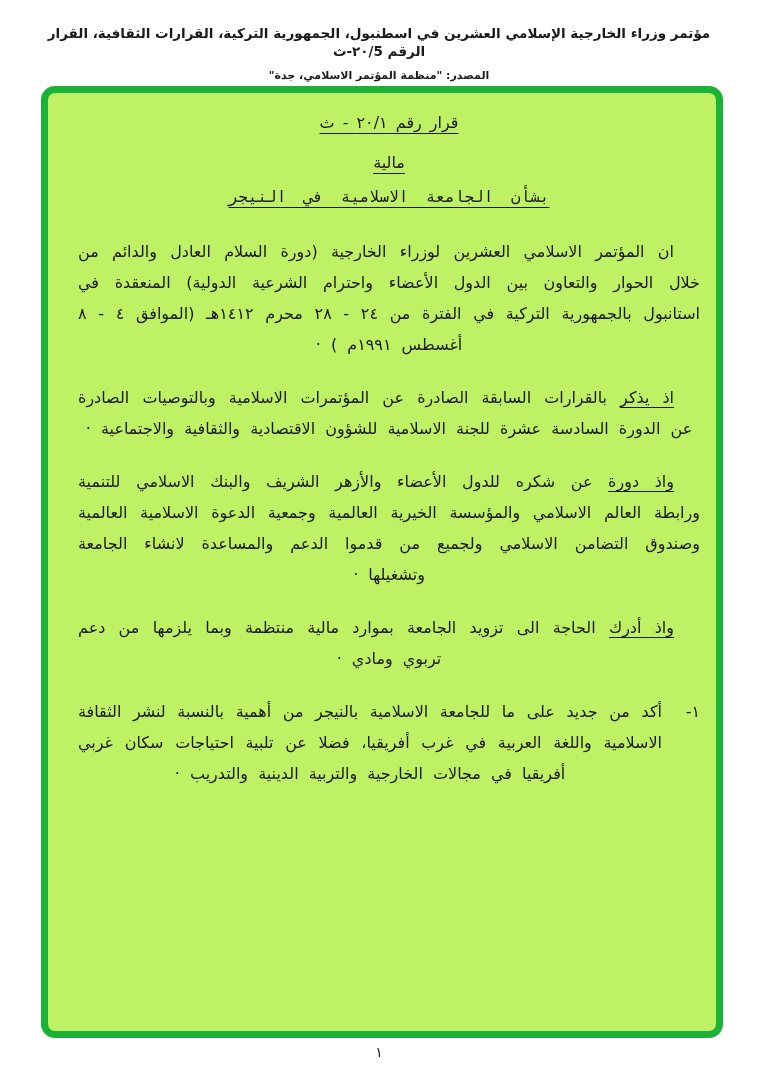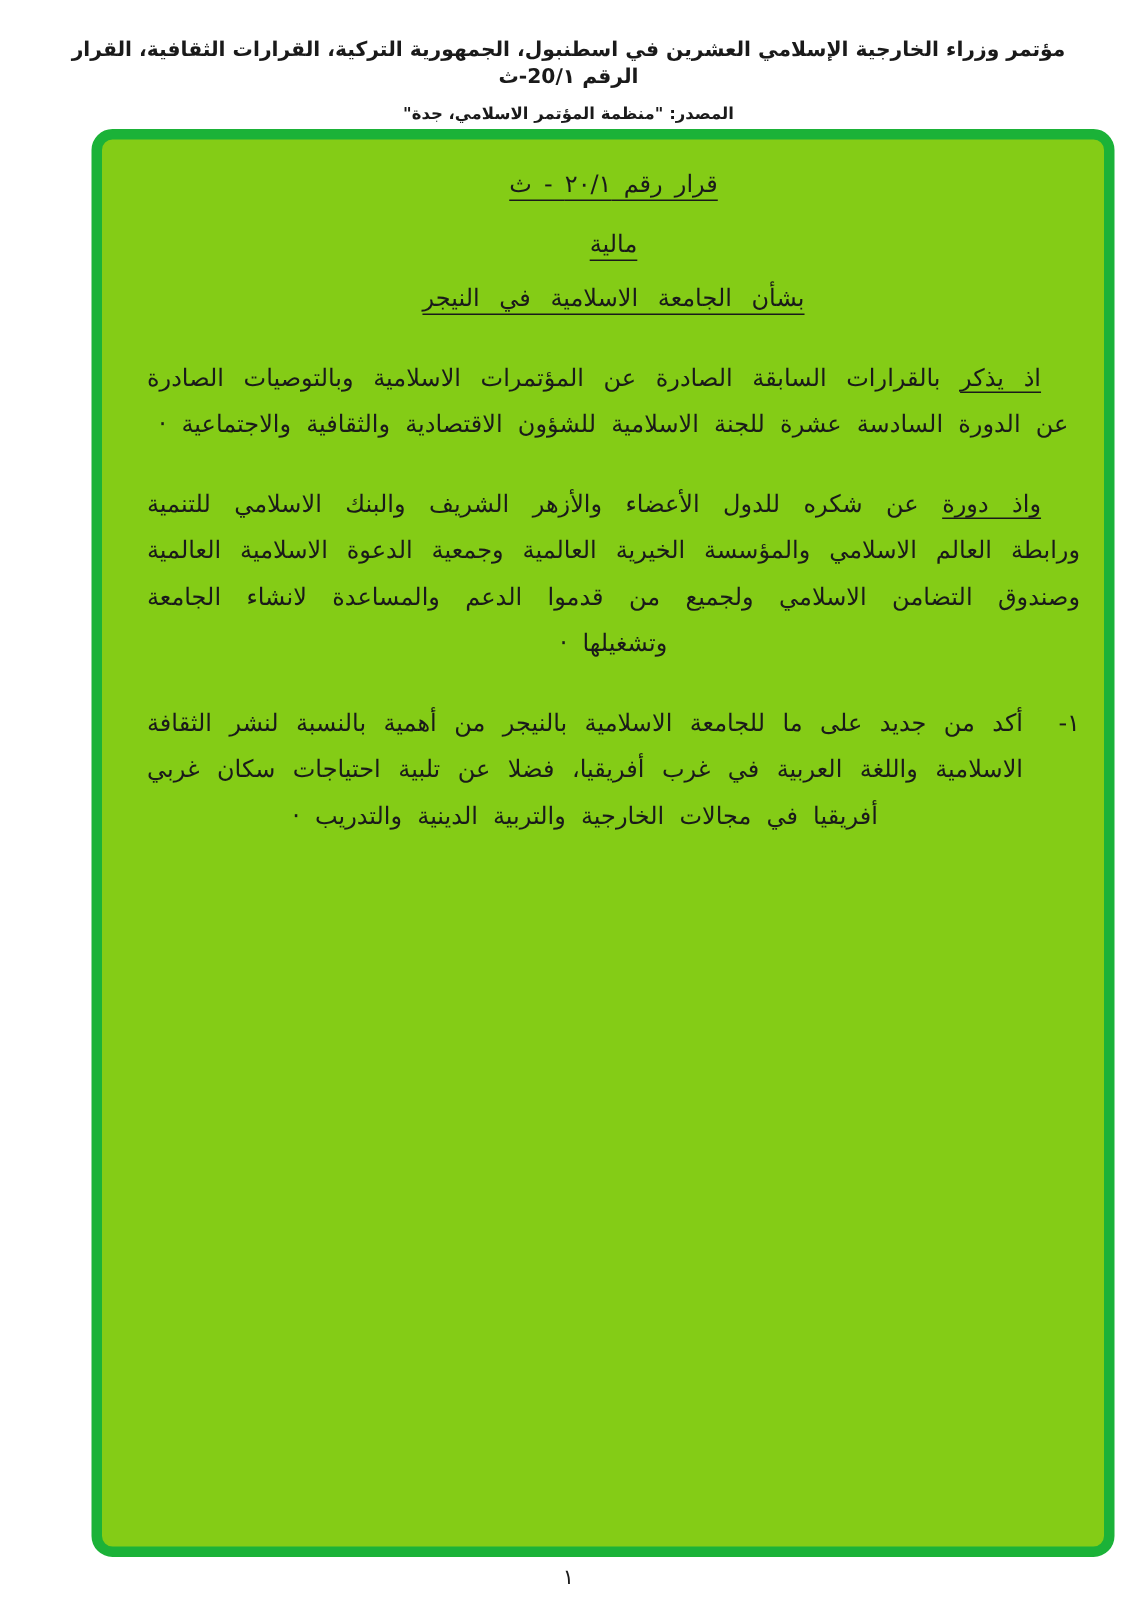--- a/index.html
+++ b/index.html
@@ -21,40 +21,39 @@
   .header-line1 { font-size: 13.5px; line-height: 18px; }
   .header-line2 { font-size: 11px; margin-top: 9px; }
 
   .frame {
     position: absolute;
     left: 41px; top: 86px;
     width: 668px; height: 938px;
     border: 7px solid #1bb238;
     border-radius: 14px;
     overflow: hidden;
-    background: #84cc16;
-    margin-left: 20px;
+    background: #bef264;
   }
   .content {
     direction: rtl;
     padding: 12px 16px 0 30px;
     font-size: 16px;
     line-height: 31px;
     text-align: justify;
     word-spacing: 5px;
   }
   .titles { text-align: center; word-spacing: 3px; }
   .t {
     text-decoration: underline;
     text-underline-offset: 5px;
     text-decoration-thickness: 1px;
   }
   .title-1 { margin: 2px 0 9px; }
   .title-2 { margin: 0 0 5px; }
-  .title-3 { margin: 0 0 22px; word-spacing: 8px; }
+  .title-3 { margin: 0 0 22px; word-spacing: 8px; font-family: Liberation Mono, monospace; }
 
   .para {
     margin: 0 0 22px 0;
     text-indent: 26px;
     text-align-last: center;
   }
   .lead {
     text-decoration: underline;
     text-underline-offset: 4px;
     text-decoration-thickness: 1px;
@@ -67,34 +66,36 @@
     position: absolute;
     top: 1044px; left: 0; right: 0;
     text-align: center;
     font-size: 14px;
   }
 </style>
 </head>
 <body>
 
 <header class="doc-header">
-  <div class="header-line1">مؤتمر وزراء الخارجية الإسلامي العشرين في اسطنبول، الجمهورية التركية، القرارات الثقافية، القرار الرقم 20/١-ث</div>
+  <div class="header-line1">مؤتمر وزراء الخارجية الإسلامي العشرين في اسطنبول، الجمهورية التركية، القرارات الثقافية، القرار الرقم ٢٠/5-ث</div>
   <div class="header-line2">المصدر:  "منظمة المؤتمر الاسلامي، جدة"</div>
 </header>
 
 <div class="frame" style="border-color: rgb(27, 178, 56);">
   <div class="content">
     <div class="titles">
       <div class="t title-1">قرار رقم ٢٠/١ - ث</div>
       <div class="t title-2">مالية</div>
       <div class="t title-3">بشأن الجامعة الاسلامية في النيجر</div>
     </div>
     <div id="paragraphs">
+        <p class="para">ان المؤتمر الاسلامي العشرين لوزراء الخارجية (دورة السلام العادل والدائم من خلال الحوار والتعاون بين الدول الأعضاء واحترام الشرعية الدولية) المنعقدة في استانبول بالجمهورية التركية في الفترة من ٢٤ - ٢٨ محرم ١٤١٢هـ (الموافق ٤ - ٨ أغسطس ١٩٩١م ) ·</p>
         <p class="para"><span class="lead">اذ يذكر</span> بالقرارات السابقة الصادرة عن المؤتمرات الاسلامية وبالتوصيات الصادرة عن الدورة السادسة عشرة للجنة الاسلامية للشؤون الاقتصادية والثقافية والاجتماعية ·</p>
         <p class="para"><span class="lead">واذ دورة</span> عن شكره للدول الأعضاء والأزهر الشريف والبنك الاسلامي للتنمية ورابطة العالم الاسلامي والمؤسسة الخيرية العالمية وجمعية الدعوة الاسلامية العالمية وصندوق التضامن الاسلامي ولجميع من قدموا الدعم والمساعدة لانشاء الجامعة وتشغيلها ·</p>
+        <p class="para"><span class="lead">واذ أدرك</span> الحاجة الى تزويد الجامعة بموارد مالية منتظمة وبما يلزمها من دعم تربوي ومادي ·</p>
       </div>
     <div id="items">
         <div class="item">
           <div class="item-num">١-</div>
           <div class="item-text">أكد من جديد على ما للجامعة الاسلامية بالنيجر من أهمية بالنسبة لنشر الثقافة الاسلامية واللغة العربية في غرب أفريقيا، فضلا عن تلبية احتياجات سكان غربي أفريقيا في مجالات الخارجية والتربية الدينية والتدريب ·</div>
         </div>
       </div>
   </div>
 </div>
 

